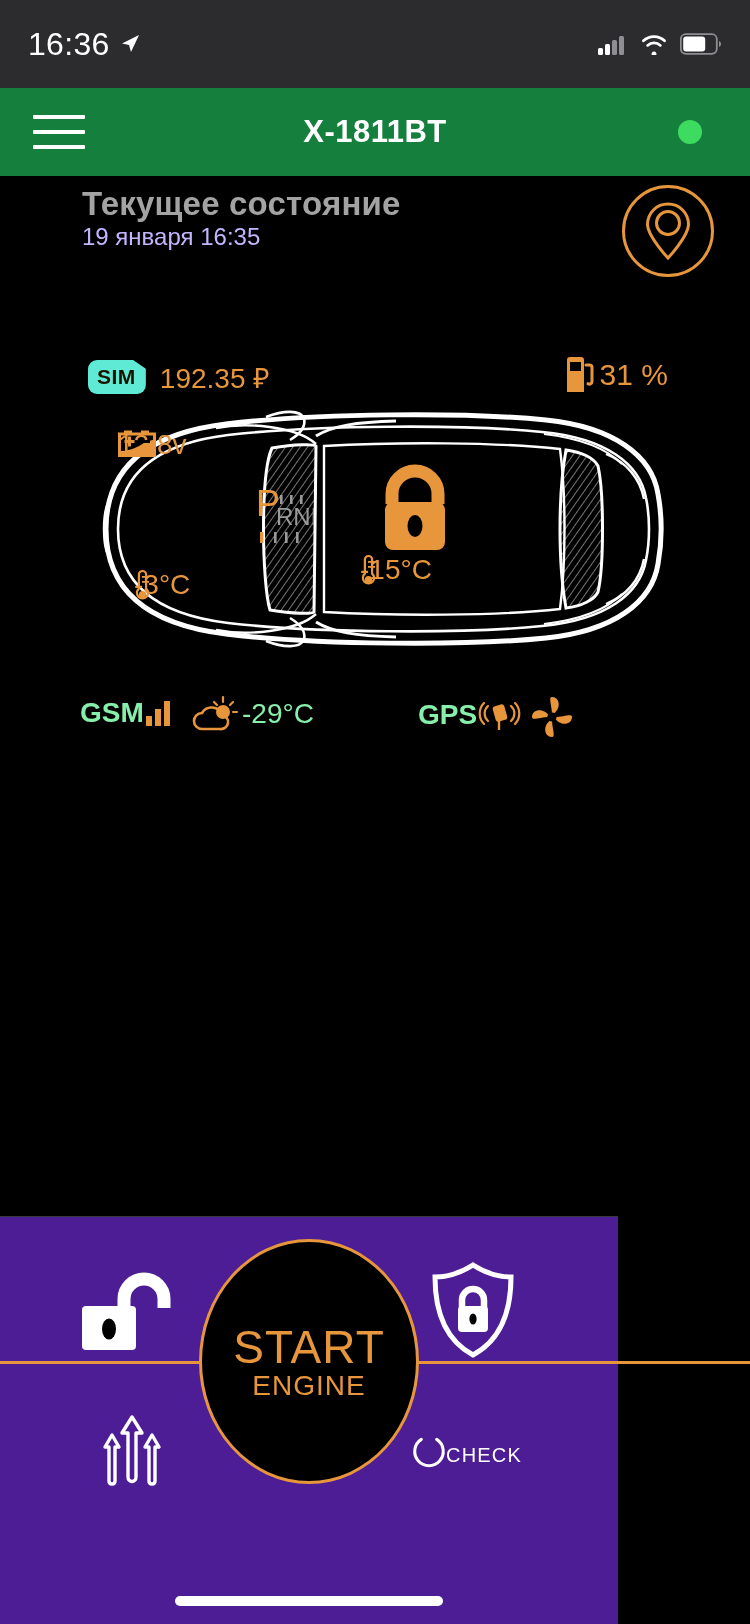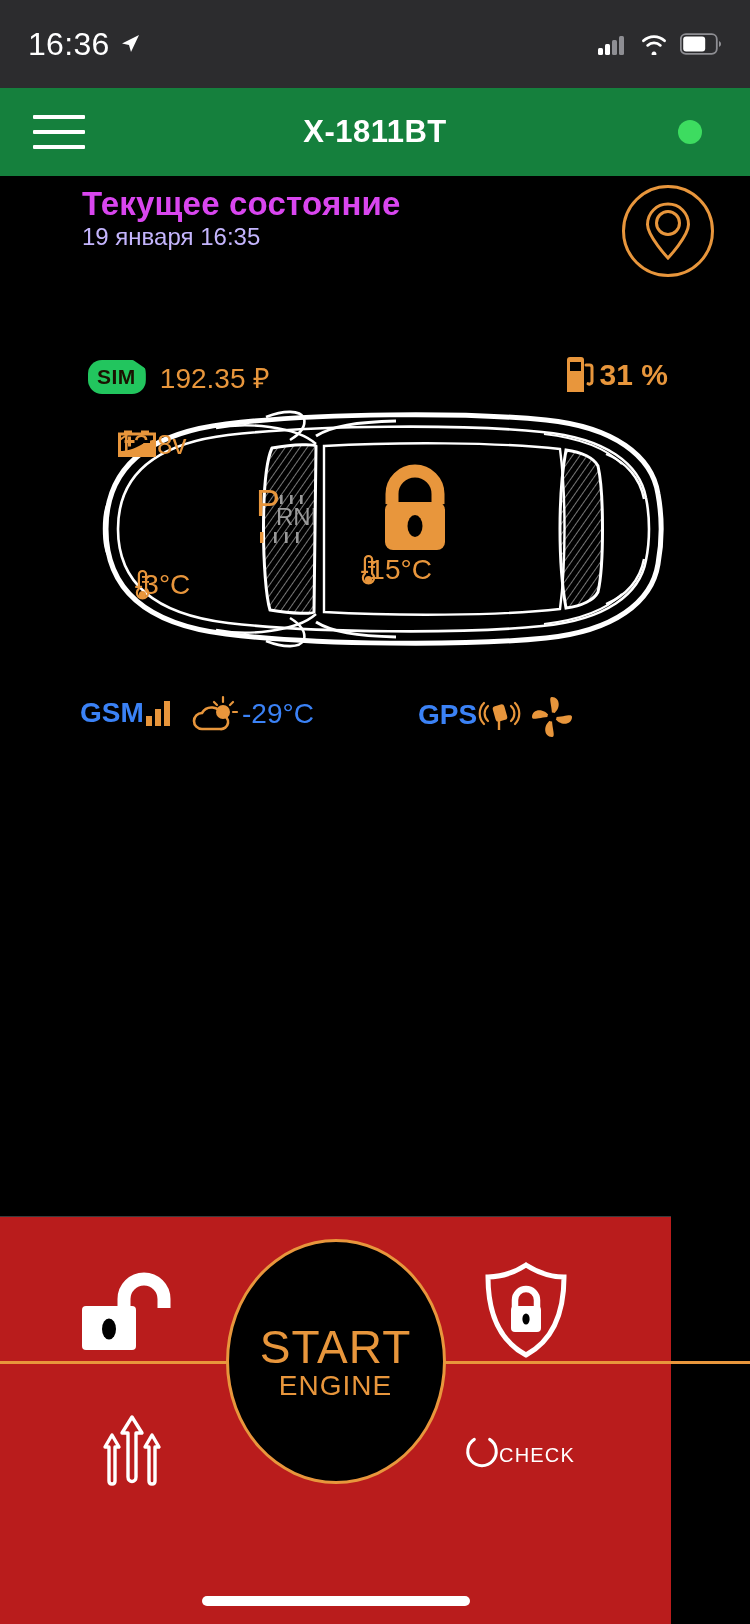--- a/index.html
+++ b/index.html
@@ -36,67 +36,67 @@
   .burger span { display:block; height:4px; background:#fff; border-radius:1px; }
   .app-title { width:100%; text-align:center; font-size:31px; font-weight:bold;
                letter-spacing:.5px; color:#fff; }
   .conn-dot { position:absolute; right:48px; top:50%; transform:translateY(-50%);
               width:24px; height:24px; border-radius:50%; background:#3ddc60; }
 
   
   .content { position:absolute; top:176px; left:0; width:750px; height:1040px; background:#000; }
 
   .sec-head { position:absolute; left:82px; top:9px; }
-  .sec-title { font-size:33px; color:#d946ef; font-weight:bold; letter-spacing:.2px; }
+  .sec-title { font-size:33px; color:#a3a3a3; font-weight:bold; letter-spacing:.2px; }
   .sec-date  { font-size:24px; color:#c4b5fd; }
 
   .pin-btn {
     position:absolute; right:36px; top:9px; width:92px; height:92px;
     border:3px solid #e8963c; border-radius:50%;
     display:flex; align-items:center; justify-content:center; cursor:pointer;
   }
 
   
   .row-top { position:absolute; top:182px; left:0; width:750px; height:50px; }
   .sim-wrap { position:absolute; left:88px; top:0; display:flex; align-items:center; gap:14px; }
   .sim-chip {
-    background:#22c55e; color:#1a1200; font-size:21px; font-weight:bold;
-    padding:5px 10px 5px 9px; border-radius:14px;
+    background:#5eead4; color:#1a1200; font-size:21px; font-weight:bold;
+    padding:5px 10px 5px 9px; border-radius:9px;
     clip-path: polygon(0 0, 78% 0, 100% 26%, 100% 100%, 0 100%);
     letter-spacing:.5px;
   }
   .sim-bal { font-size:28px; color:#e8963c; }
   .fuel-wrap { position:absolute; right:82px; top:-2px; display:flex; align-items:center; gap:4px; }
-  .fuel-val { font-size:30px; color:#e8963c;font-weight:bold; }
+  .fuel-val { font-size:30px; color:#e8963c; }
 
   
   .car { position:absolute; left:66px; top:228px; width:618px; height:250px; }
   .car svg { position:absolute; inset:0; }
 
   .ov { position:absolute; display:flex; align-items:center; gap:6px;
         color:#e8963c; font-size:28px; white-space:nowrap; }
   .ov-batt { left:52px; top:25px; }
   .ov-eng  { left:68px; top:165px; }
   .ov-cab  { left:294px; top:150px; }
   .gear { position:absolute; left:190px; top:79px; }
   .lock-big { position:absolute; left:306px; top:54px; }
 
   
   .statrow { position:absolute; top:515px; left:0; width:750px; height:56px; }
-  .st { position:absolute; display:flex; align-items:center; color:#3b82f6; }
+  .st { position:absolute; display:flex; align-items:center; color:#86efac; }
   .st-gsm { left:80px; top:6px; gap:2px; font-size:28px; font-weight:bold; }
   .st-weather { left:190px; top:4px; gap:2px; font-size:28px; }
   .st-gps { left:418px; top:6px; gap:0; font-size:28px; font-weight:bold; }
   .st-fan { left:530px; top:4px; }
   .bars { display:flex; align-items:flex-end; gap:3px; height:26px; }
   .bars i { width:6px; background:#e8963c; display:block; }
 
   
-  .panel { position:absolute; top:1216px; left:0; width:671px; height:408px;
-           background:#b91c1c; border-top:1px solid #3a3a3c;text-align:center; }
+  .panel { position:absolute; top:1216px; left:0; width:618px; height:408px;
+           background:#4c1d95; border-top:1px solid #3a3a3c;text-align:center; }
   .hline { position:absolute; left:0; top:144px; width:750px; height:3px; background:#e8963c; }
   .start {
     position:absolute; left:50%; top:22px; transform:translateX(-50%);
     width:220px; height:245px; border:3px solid #e8963c; border-radius:50%;
     display:flex; flex-direction:column; align-items:center; justify-content:center;
     background:#000; cursor:pointer; z-index:3; gap:2px;
   }
   .start-l1 { font-size:46px; color:#e8963c; letter-spacing:1px; line-height:1; }
   .start-l2 { font-size:28px; color:#e8963c; letter-spacing:1px; line-height:1; }
 

